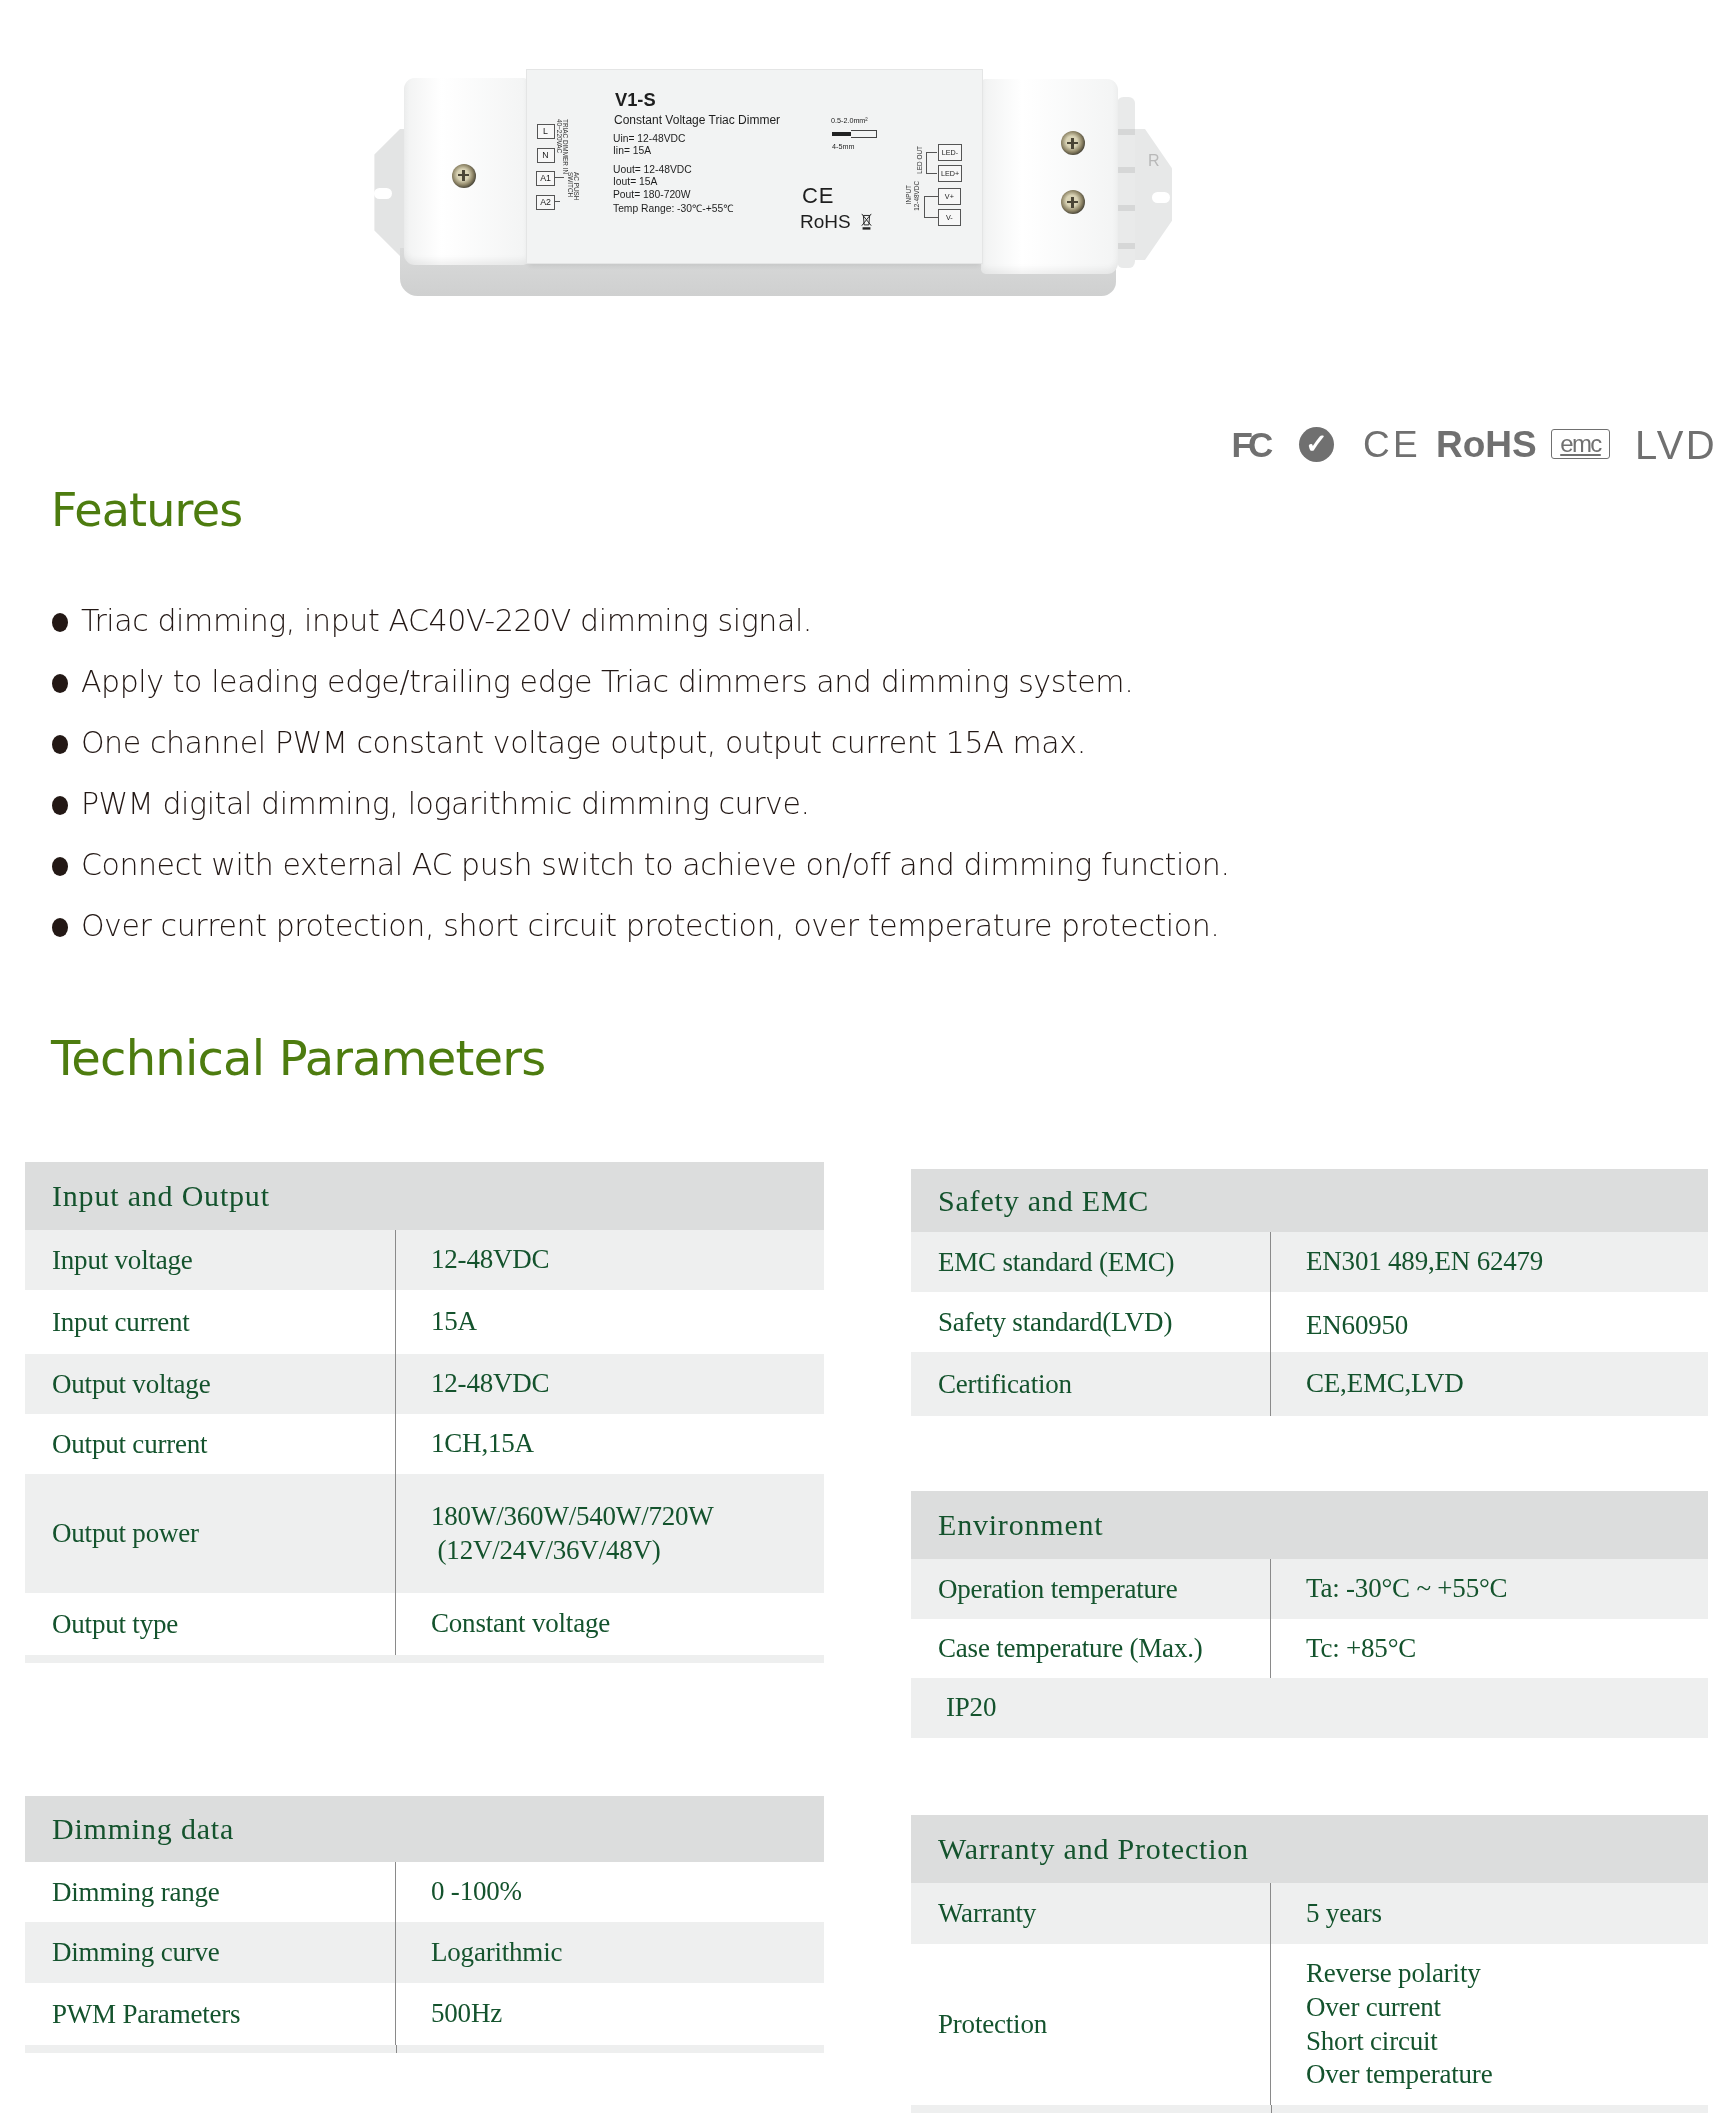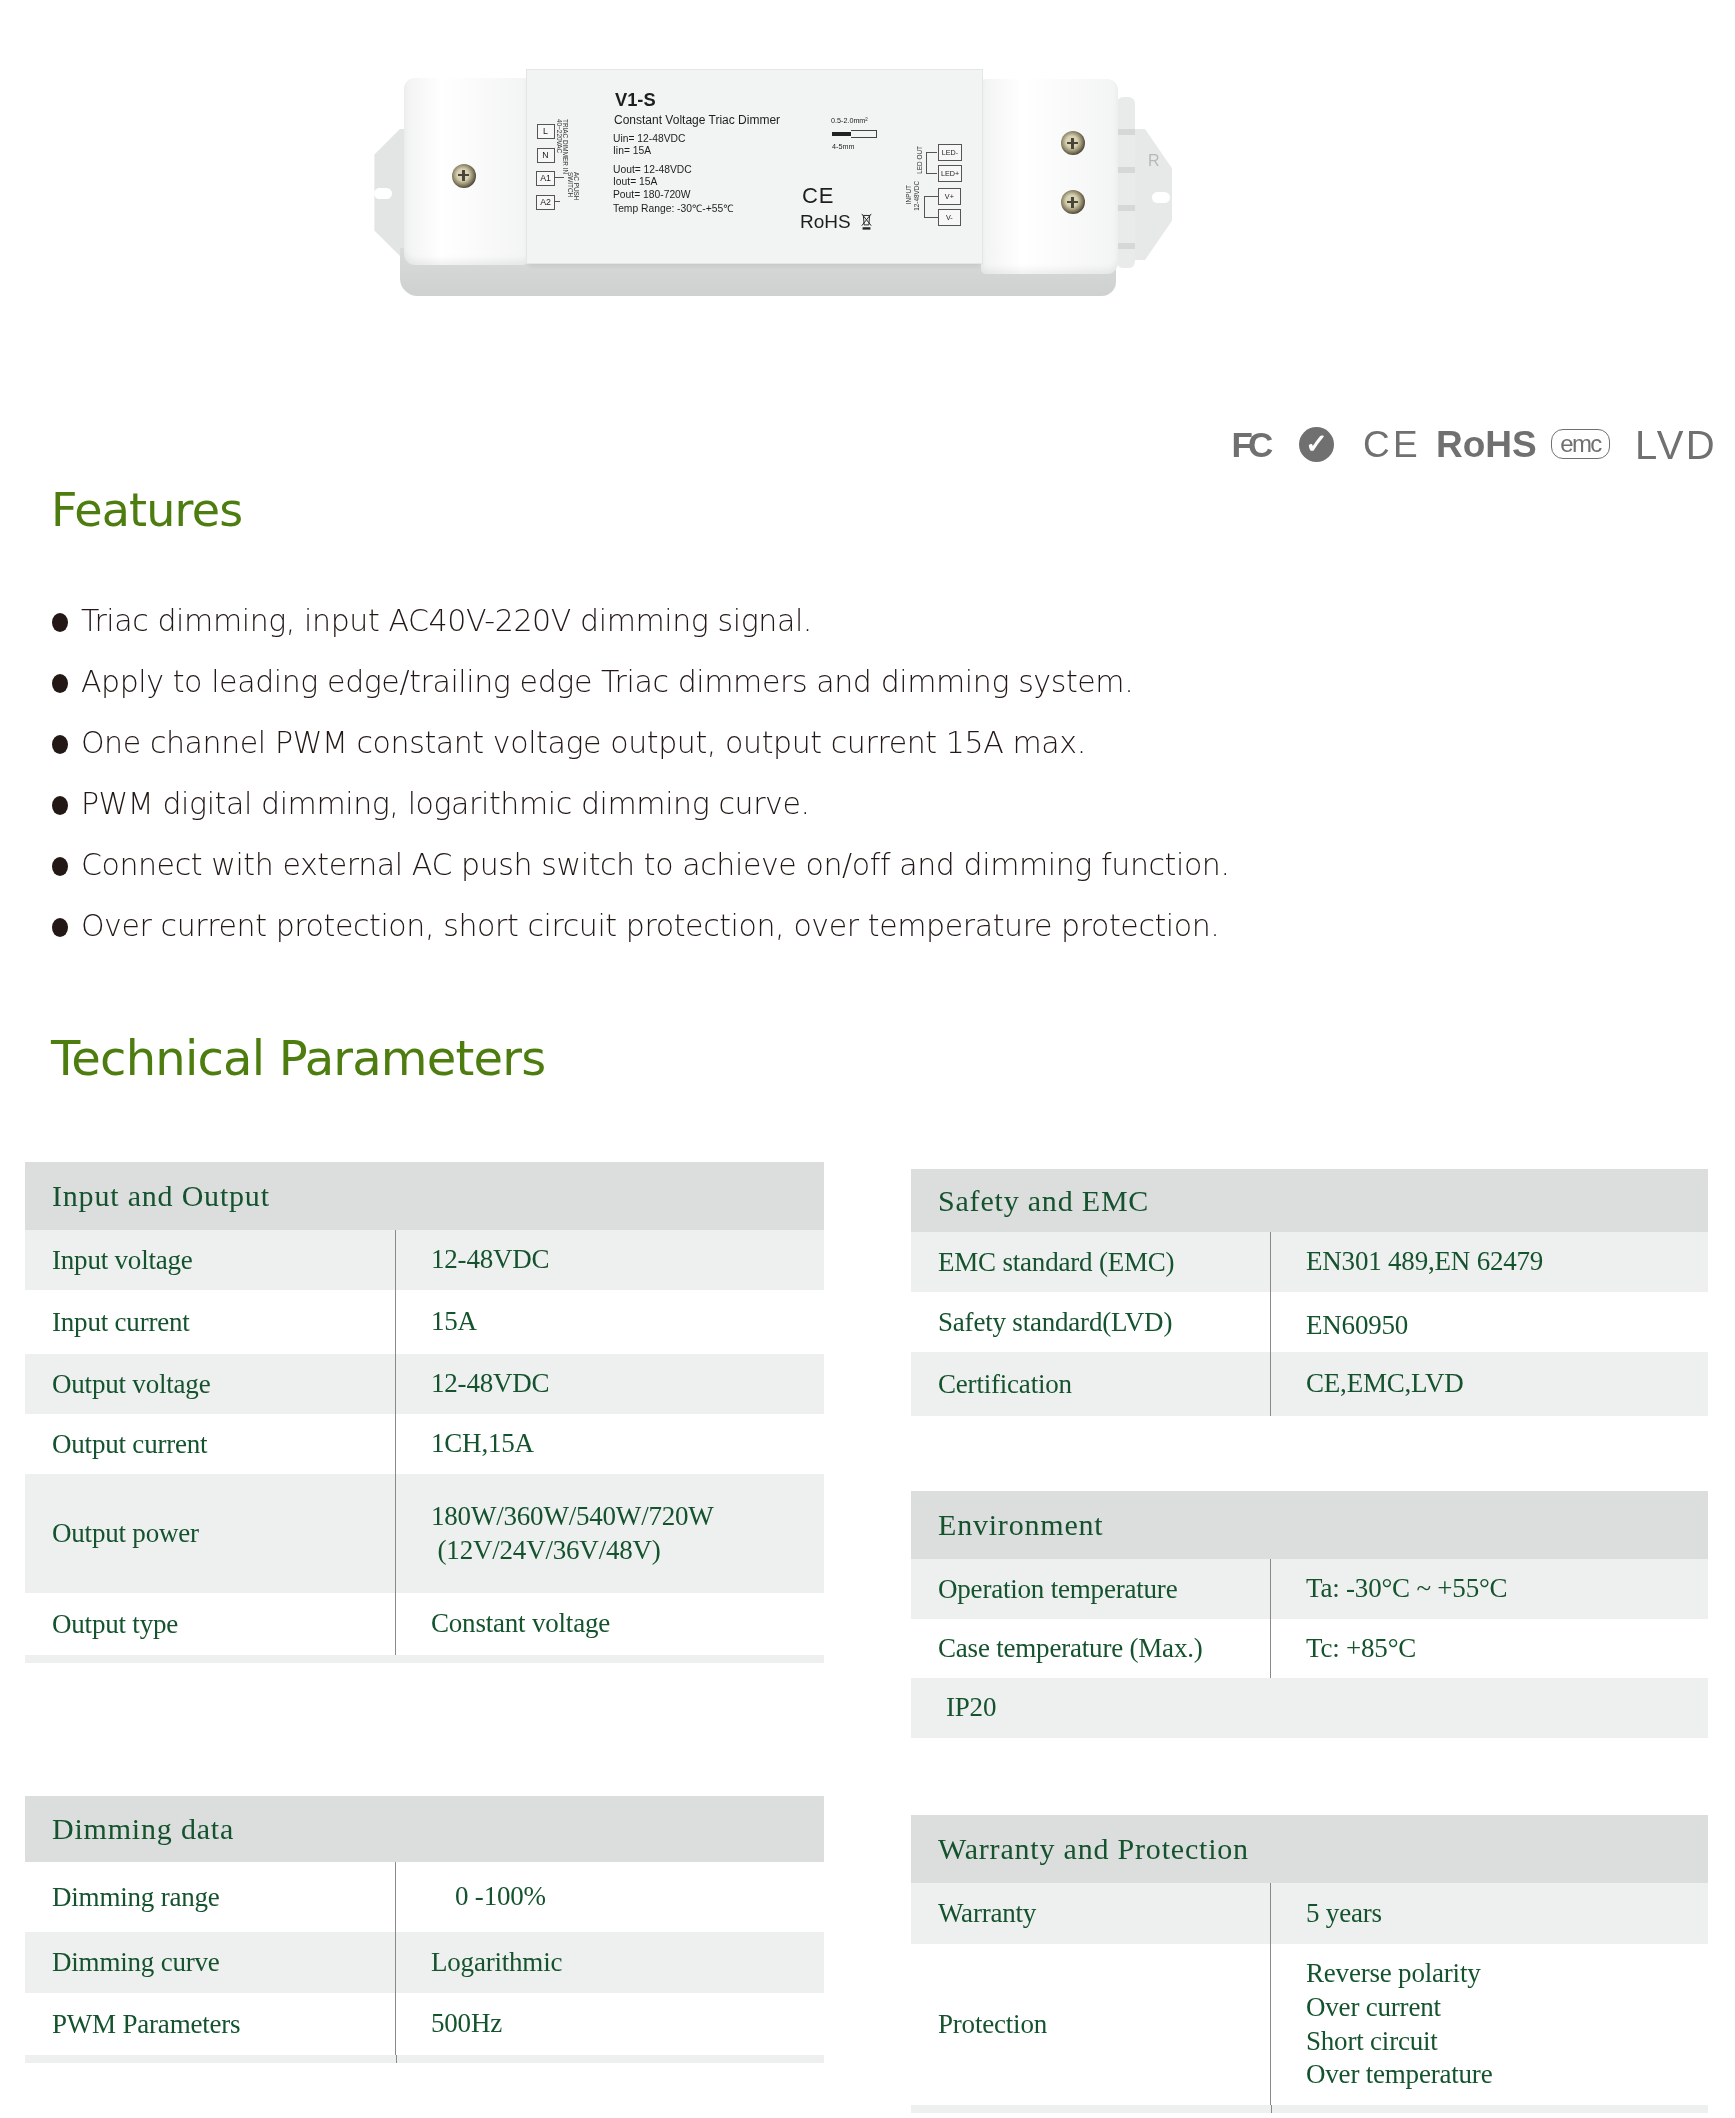--- a/index.html
+++ b/index.html
@@ -31,21 +31,21 @@
   .lbl-ce { font-size: 22px; font-family: "Liberation Sans", sans-serif; letter-spacing: 0.8px; }
   .lbl-rohs { font-size: 19px; }
 
   
   .certs { position: absolute; left: 1229px; top: 424px; height: 41px; display: flex; align-items: center; color: #707070; font-family: "Liberation Sans", sans-serif; }
   .cert { position: absolute; top: 0; height: 41px; display: flex; align-items: center; line-height: 1; }
   .cert-fc { left: 2.4px; font-size: 35px; font-weight: bold; letter-spacing: -4.8px; }
   .cert-ctick { left: 70px; width: 35px; height: 35px; top: 3.2px; border-radius: 50%; background: #707070; color: #fff; font-size: 27px; font-weight: bold; justify-content: center; }
   .cert-ce { left: 134px; font-size: 37px; letter-spacing: 3.2px; }
   .cert-rohs { left: 207px; font-size: 37px; font-weight: bold; }
-  .cert-emc { left: 322px; top: 4.8px; height: 30px; width: 59px; border: 1.6px solid #707070; border-radius: 12px; font-size: 24px; justify-content: center; letter-spacing: -1.6px; box-sizing: border-box; }
+  .cert-emc { left: 322px; top: 4.8px; height: 30px; width: 59px; border: 1.6px solid #707070; border-radius: 3px; font-size: 24px; justify-content: center; letter-spacing: -1.6px; box-sizing: border-box; text-decoration: underline; }
   .cert-lvd { left: 406px; font-size: 40px; letter-spacing: 2.4px; }
 
   
   .section-title { position: absolute; left: 51px; color: #4d7c0f; font-family: "DejaVu Sans", sans-serif; font-weight: normal; line-height: 1; margin: 0; white-space: nowrap; }
   .title-features { top: 487px; font-size: 46px; letter-spacing: -0.8px; }
   .title-tech { top: 1034px; font-size: 48px; letter-spacing: -0.8px; }
   .features { position: absolute; left: 49px; top: 603px; margin: 0; padding: 0; list-style: none; }
   .feature { position: relative; height: 61px; display: flex; align-items: flex-start; font-family: "DejaVu Sans", sans-serif; font-size: 30px; color: #231815; white-space: nowrap; font-weight: 300; letter-spacing: -0.4px; }
   .feature .bullet { width: 16px; height: 19px; border-radius: 50%; background: #231815; margin: 9.5px 12.7px 0 3.2px; flex: none; }
 
@@ -261,21 +261,21 @@
   </div>
   <div class="trow shade" style="height:60px;">
     <div class="cell-v">
         <span class="ln">IP20</span>
       </div>
   </div>
 </div>
 
 <div class="ptable t-dim">
   <div class="thead" style="height:66px;">Dimming data</div>
-  <div class="trow" style="height:70px;gap:24px;">
+  <div class="trow" style="height:60px;">
     <div class="cell-k">Dimming range</div>
     <div class="cell-v">
         <span class="ln">0 -100%</span>
       </div>
   </div>
   <div class="trow shade" style="height:61px;">
     <div class="cell-k">Dimming curve</div>
     <div class="cell-v">
         <span class="ln">Logarithmic</span>
       </div>

